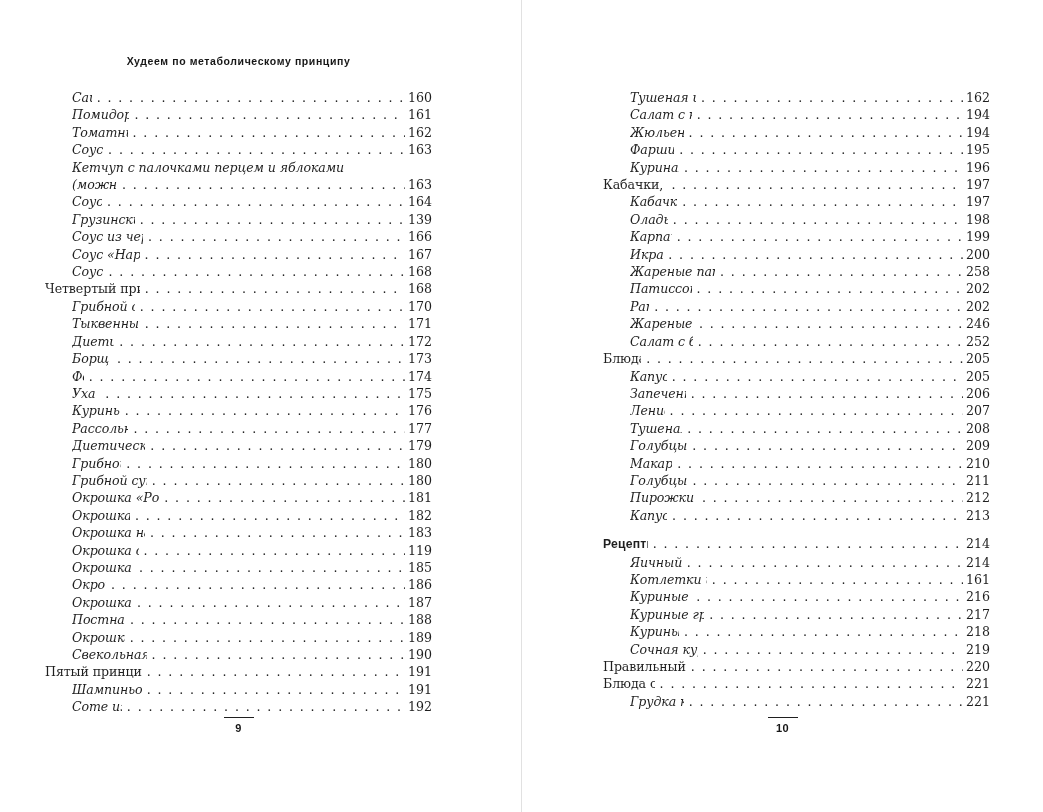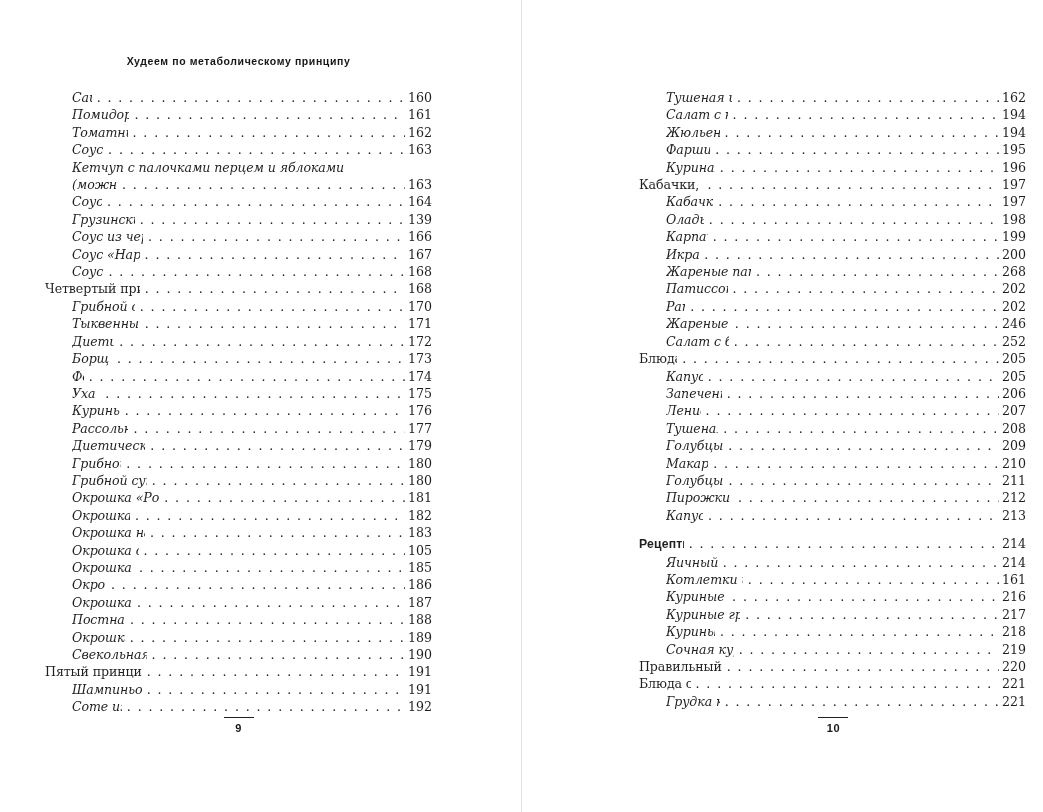--- a/index.html
+++ b/index.html
@@ -7,21 +7,20 @@
     width: 1043px; height: 812px;
     background: #ffffff;
     overflow: hidden;
   }
   .spread {
     position: relative;
     width: 1043px; height: 812px;
     display: flex;
     font-family: "DejaVu Serif", serif;
     color: #1f1f1f;
-    gap: 36px;
   }
   .page { position: relative; width: 521px; height: 812px; background: #ffffff; }
   .spine { width: 1px; height: 812px; background: #e1e1e1; }
 
   .running-head {
     position: absolute; top: 55px;
     font-family: "Liberation Sans", sans-serif;
     font-weight: 700;
     font-size: 10.5px;
     letter-spacing: 0.6px;
@@ -63,21 +62,21 @@
     margin: 0 3px 0 5px;
   }
   .toc-dots::after {
     content: ". . . . . . . . . . . . . . . . . . . . . . . . . . . . . . . . . . . . . . . . . . . . . . . . . . . . . . . . . . . . . . . . . . . . . . . . . . . . . . . . . . . . . . . . . . . . .";
     letter-spacing: 1.4px;
   }
   .toc-page { flex: 0 0 auto; font-style: normal; }
 
   .footer { position: absolute; top: 717px; text-align: center; }
   .page-left  .footer { left: 45px; width: 387px; }
-  .page-right .footer { left: 82px; width: 387px; }
+  .page-right .footer { left: 67px; width: 387px; }
   .footer-rule {
     width: 30px; height: 0;
     border-top: 1.6px solid #1f1f1f;
     margin: 0 auto 4px auto;
   }
   .folio {
     font-family: "Liberation Sans", sans-serif;
     font-weight: 700;
     font-size: 11px;
     letter-spacing: 0.5px;
@@ -216,21 +215,21 @@
           <span class="toc-page">182</span>
         </div>
         <div class="toc-row lvl2">
           <span class="toc-title">Окрошка на кефире для разгрузочного дня</span>
           <span class="toc-dots"></span>
           <span class="toc-page">183</span>
         </div>
         <div class="toc-row lvl2">
           <span class="toc-title">Окрошка с кальмарами и помидорами</span>
           <span class="toc-dots"></span>
-          <span class="toc-page">105</span>
+          <span class="toc-page">119</span>
         </div>
         <div class="toc-row lvl2">
           <span class="toc-title">Окрошка с рыбой на овощном соке</span>
           <span class="toc-dots"></span>
           <span class="toc-page">185</span>
         </div>
         <div class="toc-row lvl2">
           <span class="toc-title">Окрошка с рыбой</span>
           <span class="toc-dots"></span>
           <span class="toc-page">186</span>
@@ -327,21 +326,21 @@
           <span class="toc-page">199</span>
         </div>
         <div class="toc-row lvl2">
           <span class="toc-title">Икра кабачковая</span>
           <span class="toc-dots"></span>
           <span class="toc-page">200</span>
         </div>
         <div class="toc-row lvl2">
           <span class="toc-title">Жареные патиссоны с 0%-ным творогом и зеленью</span>
           <span class="toc-dots"></span>
-          <span class="toc-page">268</span>
+          <span class="toc-page">258</span>
         </div>
         <div class="toc-row lvl2">
           <span class="toc-title">Патиссоны, запеченные в духовке</span>
           <span class="toc-dots"></span>
           <span class="toc-page">202</span>
         </div>
         <div class="toc-row lvl2">
           <span class="toc-title">Рататуй</span>
           <span class="toc-dots"></span>
           <span class="toc-page">202</span>

